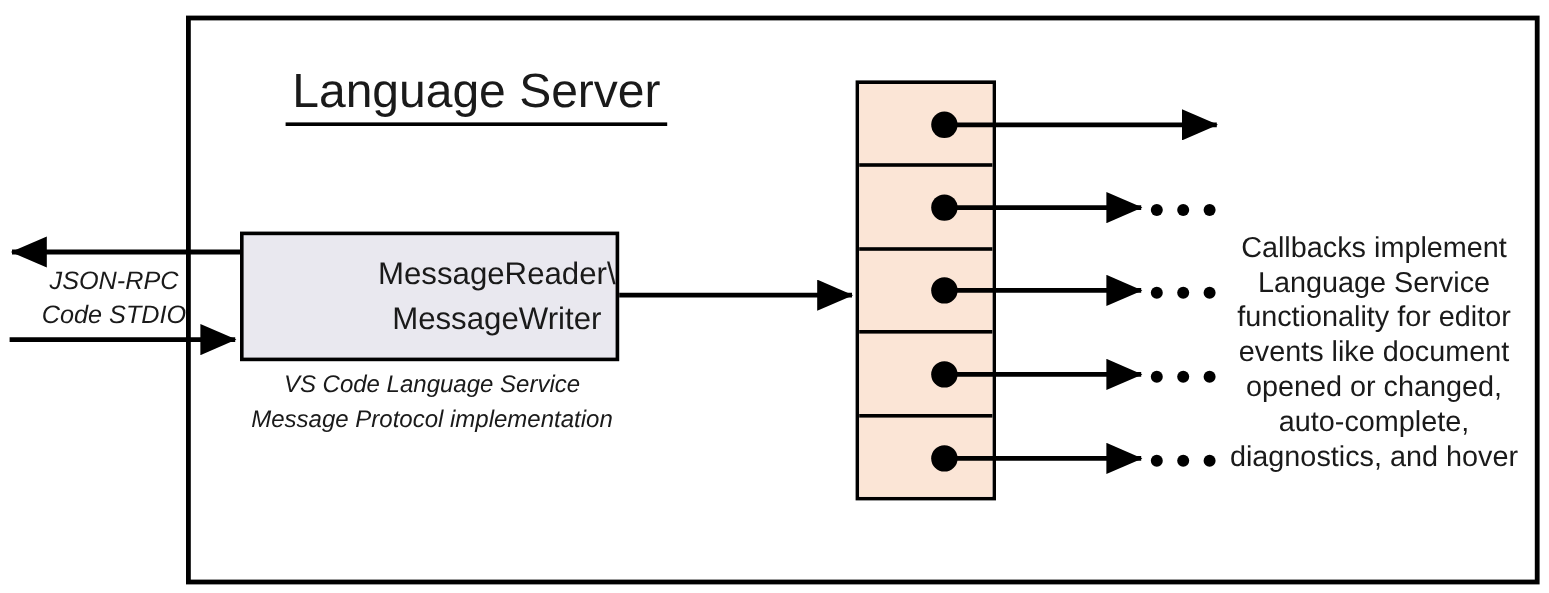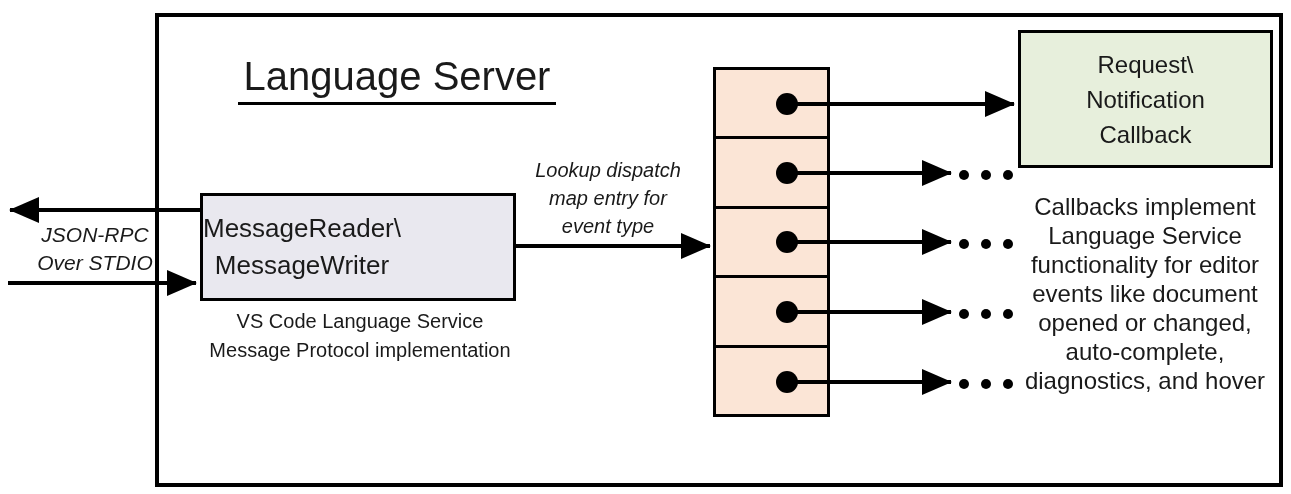--- a/index.html
+++ b/index.html
@@ -35,24 +35,24 @@
     font-size:40px;line-height:48px;
     border-bottom:3px solid var(--line);
     padding:0 6px 2px 6px;
   }
 
   .msg-box{
     left:200px;top:193px;width:316px;height:108px;
     background:var(--fill-msg);
     border:3px solid var(--line);
     box-sizing:border-box;
-    display:flex;align-items:center;justify-content:flex-start;
+    display:flex;align-items:center;justify-content:flex-end;
     font-size:26px;line-height:37px;
   }
-  .msg-caption{left:150px;top:307px;width:420px;font-size:20px;line-height:29px;}
+  .msg-caption{left:150px;top:307px;width:420px;font-size:20px;line-height:29px;font-style:italic;}
 
   .io-label{left:12px;top:221px;width:166px;font-size:21px;line-height:28px;}
 
   .lookup-label{left:512px;top:156px;width:192px;font-size:20px;line-height:28px;}
 
   .map{
     left:713px;top:67px;width:117px;height:350px;
     border:3px solid var(--line);
     box-sizing:border-box;
     display:flex;flex-direction:column;
@@ -86,49 +86,41 @@
 
 <div class="canvas">
 
   <div class="abs outer-box"></div>
 
   <div class="abs title-wrap center">
     <span class="title">Language Server</span>
   </div>
 
   <div class="abs io-label center italic ml">JSON-RPC
-Over STDIO</div>
+Code STDIO</div>
 
   <div class="abs msg-box">
     <div class="center ml">MessageReader\
 MessageWriter</div>
   </div>
 
   <div class="abs msg-caption center ml">VS Code Language Service
 Message Protocol implementation</div>
 
-  <div class="abs lookup-label center italic ml">Lookup dispatch
-map entry for
-event type</div>
 
   <div class="abs map">
       <div class="map-cell"></div>
       <div class="map-cell"></div>
       <div class="map-cell"></div>
       <div class="map-cell"></div>
       <div class="map-cell"></div>
     </div>
 
 
 
-  <div class="abs cb-box">
-    <div class="center ml">Request\
-Notification
-Callback</div>
-  </div>
 
   <div class="abs cb-note center ml">Callbacks implement
 Language Service
 functionality for editor
 events like document
 opened or changed,
 auto-complete,
 diagnostics, and hover</div>
 
   <svg class="abs connectors" viewBox="0 0 1291 494" xmlns="http://www.w3.org/2000/svg">

